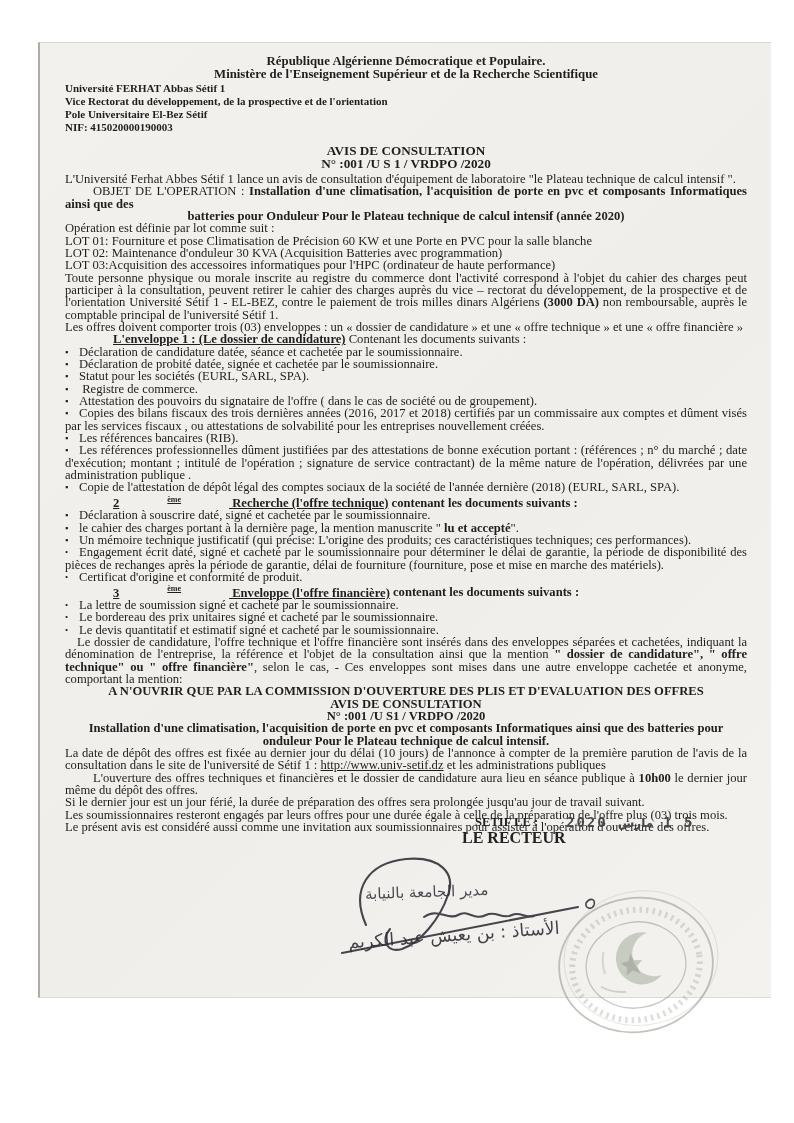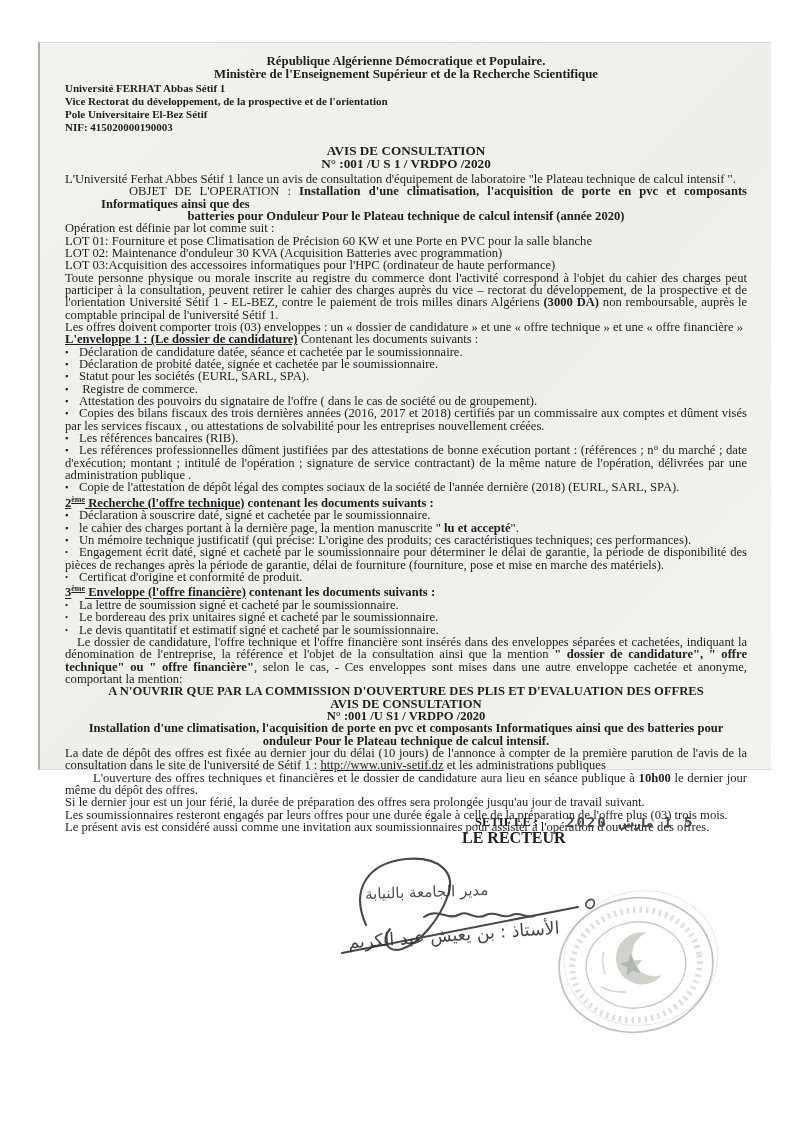--- a/index.html
+++ b/index.html
@@ -1,32 +1,32 @@
 <!DOCTYPE html>
 <html><head>
 <meta charset="utf-8">
 <style>
   html,body{margin:0;padding:0;}
   body{
     width:794px;height:1123px;position:relative;background:#ffffff;
     font-family:"Liberation Serif", serif;
   }
   .page{
-    position:absolute;left:38px;top:42px;width:733px;height:728px;
+    position:absolute;left:38px;top:42px;width:733px;height:956px;
     background:linear-gradient(135deg,#f2f1ee 0%,#efeeeb 55%,#f3f2ef 100%);
     border-top:1px solid #d9d7d3;
     border-left:2px solid #aeaca7;
     border-bottom:1px solid #dcdad6;
     box-sizing:border-box;
   }
   .content{padding:12px 24px 0 25px;color:#1e1e1e;}
   .line{margin:0;font-size:12.6px;line-height:12.35px;text-align:justify;}
   .line.a-center{text-align:center;}
   .b{font-weight:bold;}
-  .u{text-decoration:underline;}
+  .u{text-decoration:underline;margin-left:48px;}
   .sup{vertical-align:super;font-size:8px;}
   .bullet{display:inline-block;width:14px;font-size:9px;vertical-align:1px;}
   .hdr-center{text-align:center;font-weight:bold;font-size:12.8px;line-height:13.4px;margin:0;}
   .org-line{font-weight:bold;font-size:11px;line-height:13.2px;margin:0;text-align:left;}
   .title-line{text-align:center;font-weight:bold;font-size:13.2px;line-height:13.6px;margin:0;}
   .title-gap{height:9px;}
   .doc-body{margin-top:2px;}
   .sig-abs{position:absolute;}
   .place-label{font-weight:bold;font-size:12.6px;color:#222;}
   .recteur-label{font-weight:bold;font-size:16px;color:#222;}
@@ -58,21 +58,21 @@
       <p class="org-line">Pole Universitaire El-Bez Sétif</p>
       <p class="org-line">NIF: 415020000190003</p>
     </div>
 
     <div class="title-gap"></div>
     <p class="title-line">AVIS DE CONSULTATION</p>
     <p class="title-line">N° :001 /U S 1 / VRDPO /2020</p>
 
     <div class="doc-body">
         <p class="line"><span>L'Université Ferhat Abbes Sétif 1 lance  un avis de consultation  d'équipement de laboratoire "le Plateau technique de calcul intensif ".</span></p>
-        <p class="line" style="text-indent: 28px; margin-left: 36px;"><span>OBJET DE L'OPERATION : </span><span class="b">Installation d'une climatisation, l'acquisition de porte en pvc et composants Informatiques ainsi que des</span></p>
+        <p class="line" style="text-indent: 28px;"><span>OBJET DE L'OPERATION : </span><span class="b">Installation d'une climatisation, l'acquisition de porte en pvc et composants Informatiques ainsi que des</span></p>
         <p class="line a-center"><span class="b">batteries pour Onduleur Pour le Plateau technique de calcul intensif (année 2020)</span></p>
         <p class="line"><span>Opération est définie par lot comme suit :</span></p>
         <p class="line"><span>LOT 01:  Fourniture et pose Climatisation de Précision 60 KW et une Porte en PVC pour la salle blanche</span></p>
         <p class="line"><span>LOT 02: Maintenance d'onduleur 30 KVA (Acquisition Batteries avec  programmation)</span></p>
         <p class="line"><span>LOT 03:Acquisition des accessoires  informatiques pour l'HPC (ordinateur de haute performance)</span></p>
         <p class="line"><span>Toute personne physique ou morale inscrite au  registre du commerce dont l'activité correspond à l'objet du cahier des charges peut participer à la consultation, peuvent retirer le cahier des charges auprès du vice – rectorat du développement, de la prospective et de l'orientation Université Sétif 1 - EL-BEZ, contre le paiement de trois milles dinars Algériens </span><span class="b">(3000 DA)</span><span> non remboursable, auprès le comptable principal de l'université Sétif 1.</span></p>
         <p class="line"><span>Les offres doivent comporter   trois (03) enveloppes : un « dossier de candidature » et une « offre technique » et une « offre financière »</span></p>
         <p class="line"><span class="b u">L'enveloppe 1 : (Le dossier  de candidature)</span><span> Contenant les documents suivants   :</span></p>
         <p class="line"><span class="bullet">▪</span><span>Déclaration de candidature datée, séance et cachetée par le soumissionnaire.</span></p>
         <p class="line"><span class="bullet">▪</span><span>Déclaration de probité datée, signée et cachetée par le soumissionnaire.</span></p>

